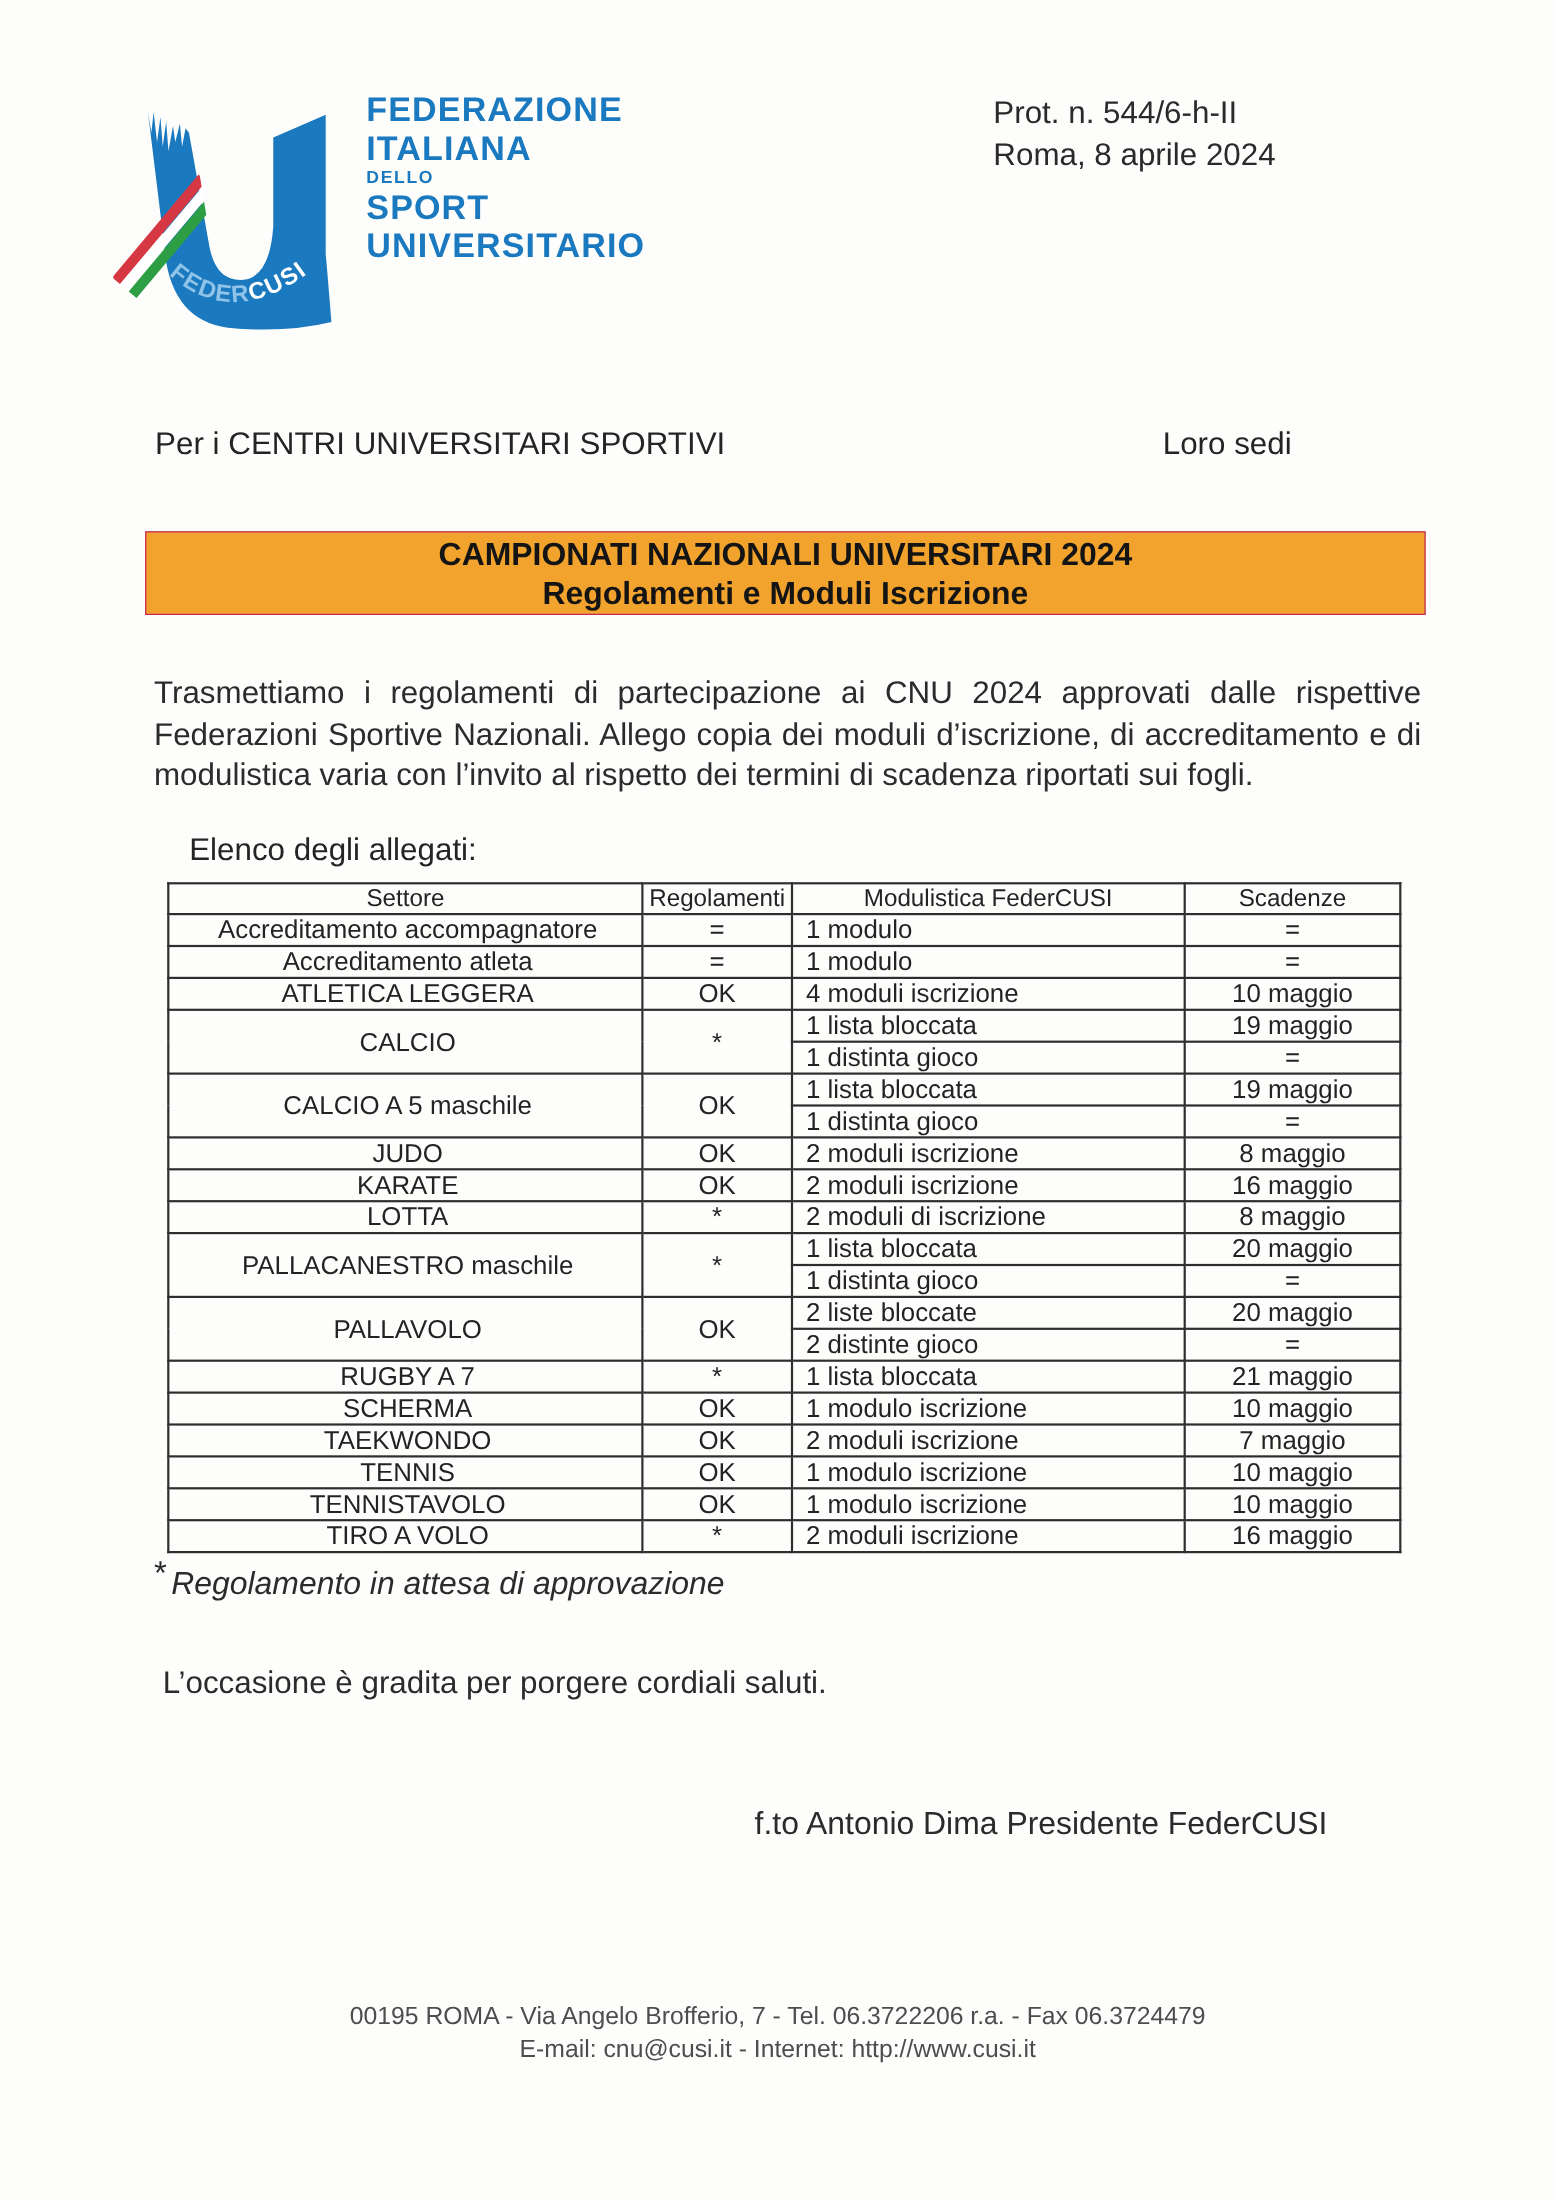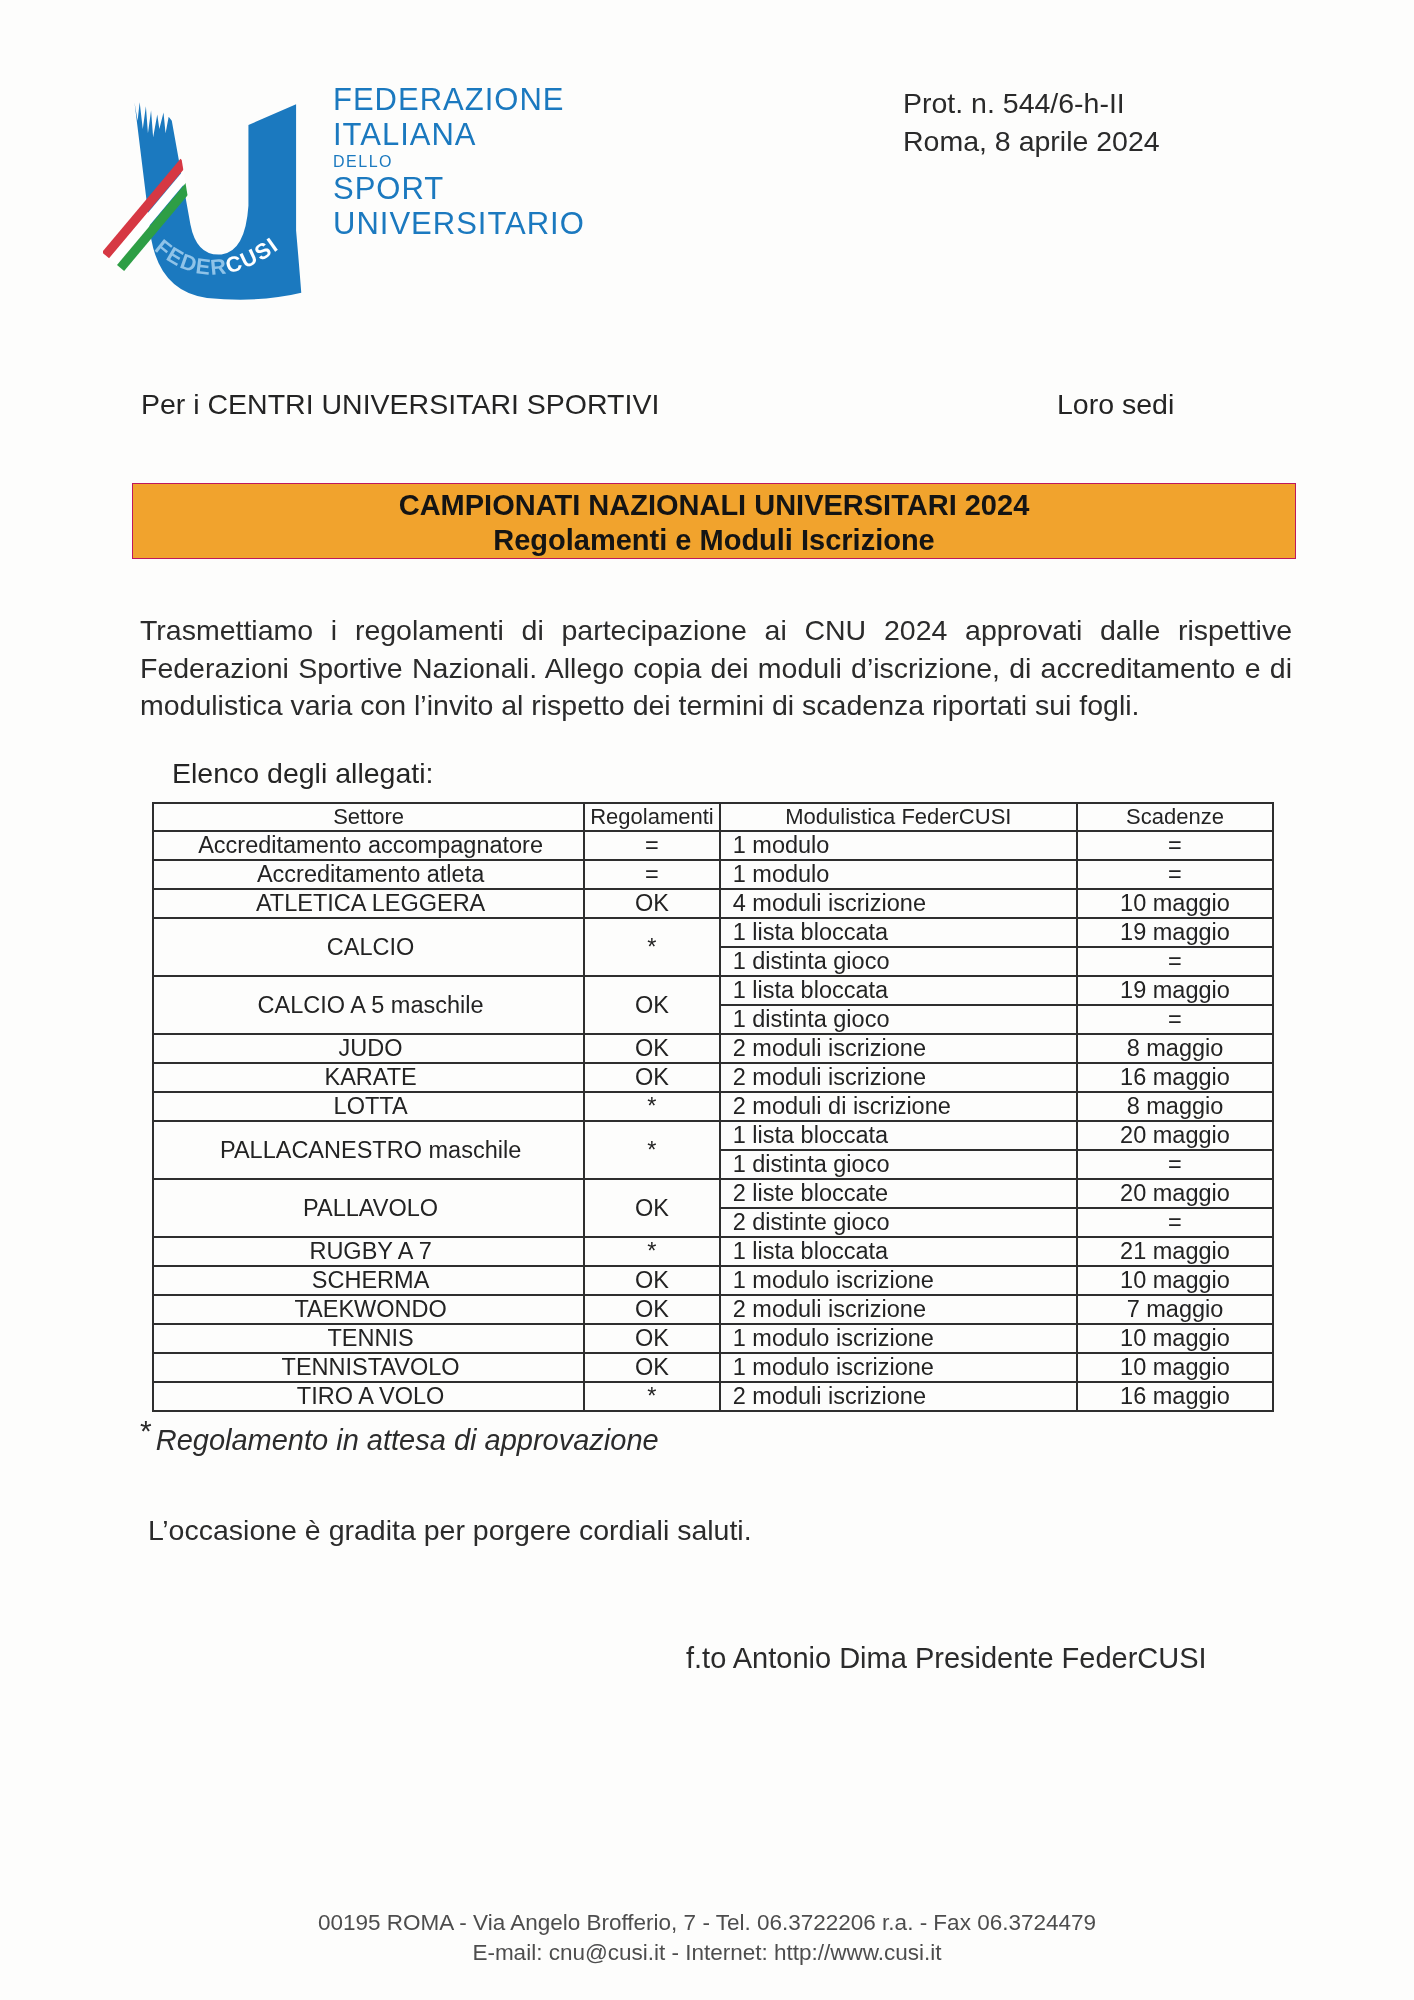--- a/index.html
+++ b/index.html
@@ -3,21 +3,21 @@
 <meta charset="utf-8">
 <style>
   html,body{margin:0;padding:0;background:#ffffff;}
   .page{
     position:relative;width:1414px;height:2000px;background:#fdfdfc;overflow:hidden;
     font-family:"Liberation Sans","DejaVu Sans",sans-serif;color:#222222;
   }
   
   .logo-block{position:absolute;left:103px;top:78px;display:flex;}
   .logo-mark{width:208px;height:202px;margin-top:20px;}
-  .logo-text{margin-left:22px;margin-top:4px;color:#1B79BF;font-weight:normal;letter-spacing:1px;}
+  .logo-text{margin-left:22px;margin-top:4px;color:#1B79BF;font-weight:bold;letter-spacing:1px;}
   .logo-text .big{font-size:31px;line-height:35px;}
   .logo-text .small{font-size:16px;line-height:19px;letter-spacing:1.5px;}
   .prot-block{position:absolute;left:903px;top:84px;font-size:28.5px;line-height:38px;color:#2a2a2a;}
   
   .recipient{position:absolute;left:141px;top:388px;font-size:28.5px;color:#242424;}
   .recipient-seat{position:absolute;left:1057px;top:388px;font-size:28.5px;color:#242424;}
   
   .banner{
     position:absolute;left:132px;top:483px;width:1164px;height:76px;
     background:#F1A32D;border:1px solid #be185d;box-sizing:border-box;
@@ -39,21 +39,21 @@
   .cell-regolamenti{text-align:center;}
   .cell-modulistica{text-align:left;padding-left:12px !important;margin-left:43px;}
   .cell-scadenza{text-align:center;}
   
   .footnote{position:absolute;left:140px;top:1414px;font-size:29px;color:#2b2b2b;}
   .footnote .star{font-size:30px;vertical-align:9px;font-style:normal;margin-right:4px;}
   .footnote .fnote-text{font-style:italic;margin-top:24px;}
   .closing{position:absolute;left:148px;top:1514px;font-size:28.5px;color:#2b2b2b;}
   .signature{position:absolute;left:686px;top:1642px;font-size:29px;color:#2b2b2b;}
   
-  .footer{position:absolute;left:0;top:1908px;width:100%;text-align:center;color:#4d4d4d;
+  .footer{position:absolute;left:0;top:1818px;width:100%;text-align:center;color:#4d4d4d;
     font-size:22.5px;line-height:30px;}
 </style>
 </head>
 <body>
 
 <div class="page">
 
   <div class="logo-block">
     <svg class="logo-mark" viewBox="0 0 200 195" xmlns="http://www.w3.org/2000/svg">
       <defs>

